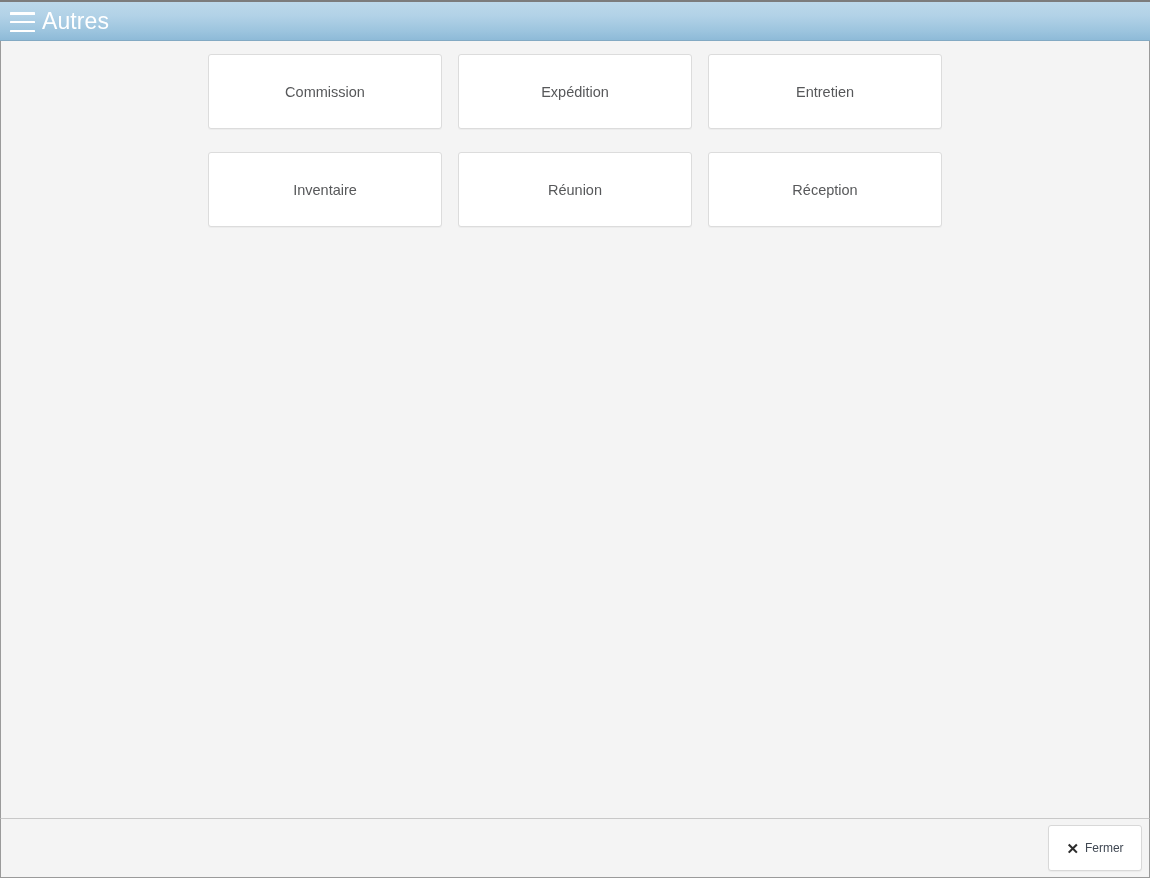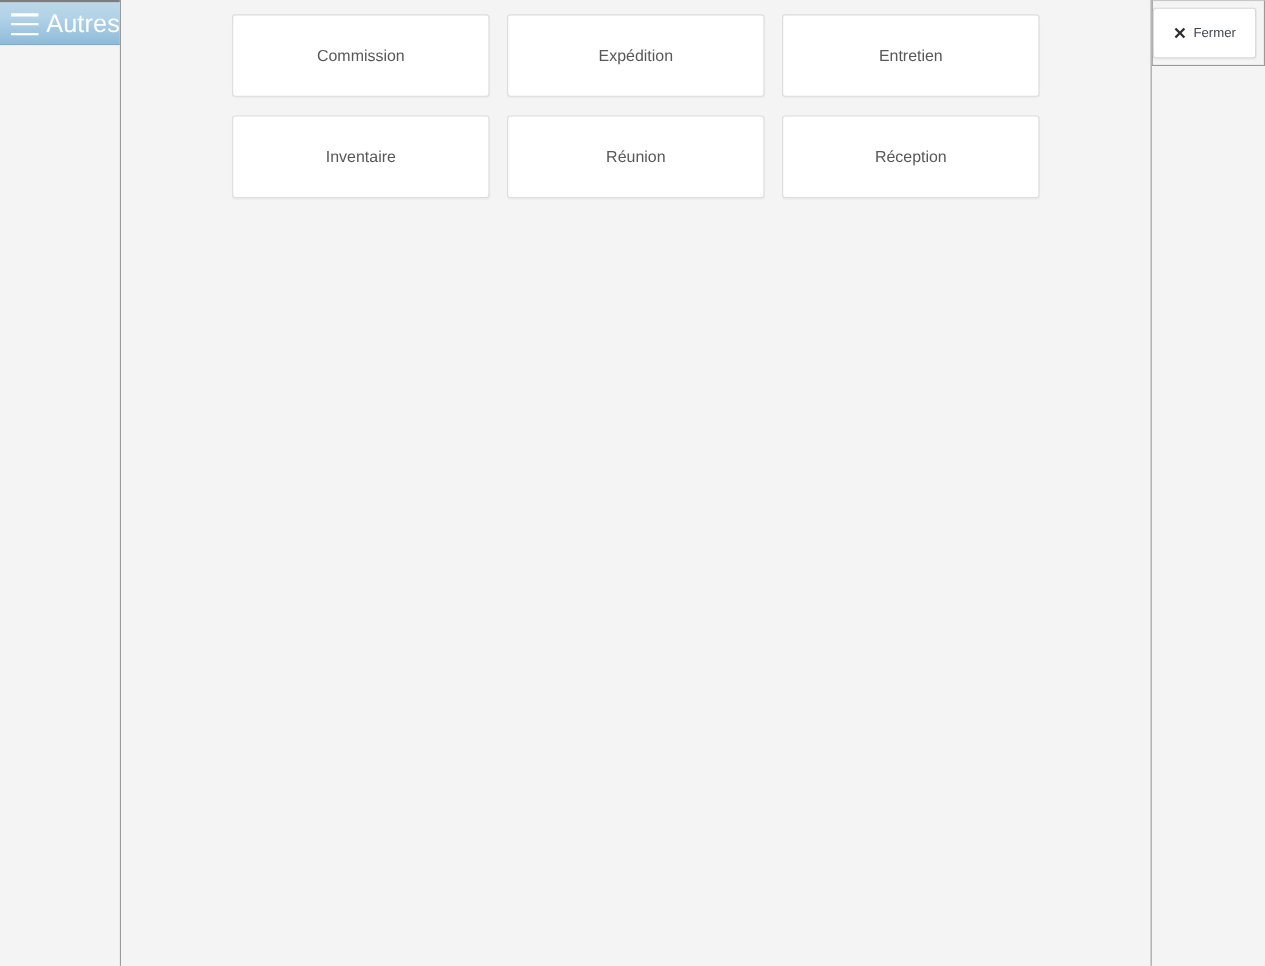--- a/index.html
+++ b/index.html
@@ -15,21 +15,21 @@
     -webkit-font-smoothing: antialiased;
   }
 
   .app-window {
     position: relative;
     width: 1150px;
     height: 878px;
     box-sizing: border-box;
     background: #f4f4f4;
     display: flex;
-    flex-direction: row;
+    flex-direction: column;
   }
 
   
   .titlebar {
     position: relative;
     height: 41px;
     flex: 0 0 41px;
     box-sizing: border-box;
     border-top: 2px solid #7c7c7c;
     background: linear-gradient(to bottom, #bcd8ea 0%, #b2d2e7 35%, #9cc4de 75%, #8cb9d7 100%);
@@ -79,21 +79,21 @@
   }
 
   .tile-grid {
     padding-top: 13px;
   }
 
   .tile-row {
     display: flex;
     justify-content: center;
     gap: 16px;
-    margin-bottom: 17px;
+    margin-bottom: 23px;
   }
 
   .tile {
     box-sizing: border-box;
     width: 234px;
     height: 75px;
     background: #ffffff;
     border: 1px solid #dcdcdc;
     border-radius: 3px;
     display: flex;

